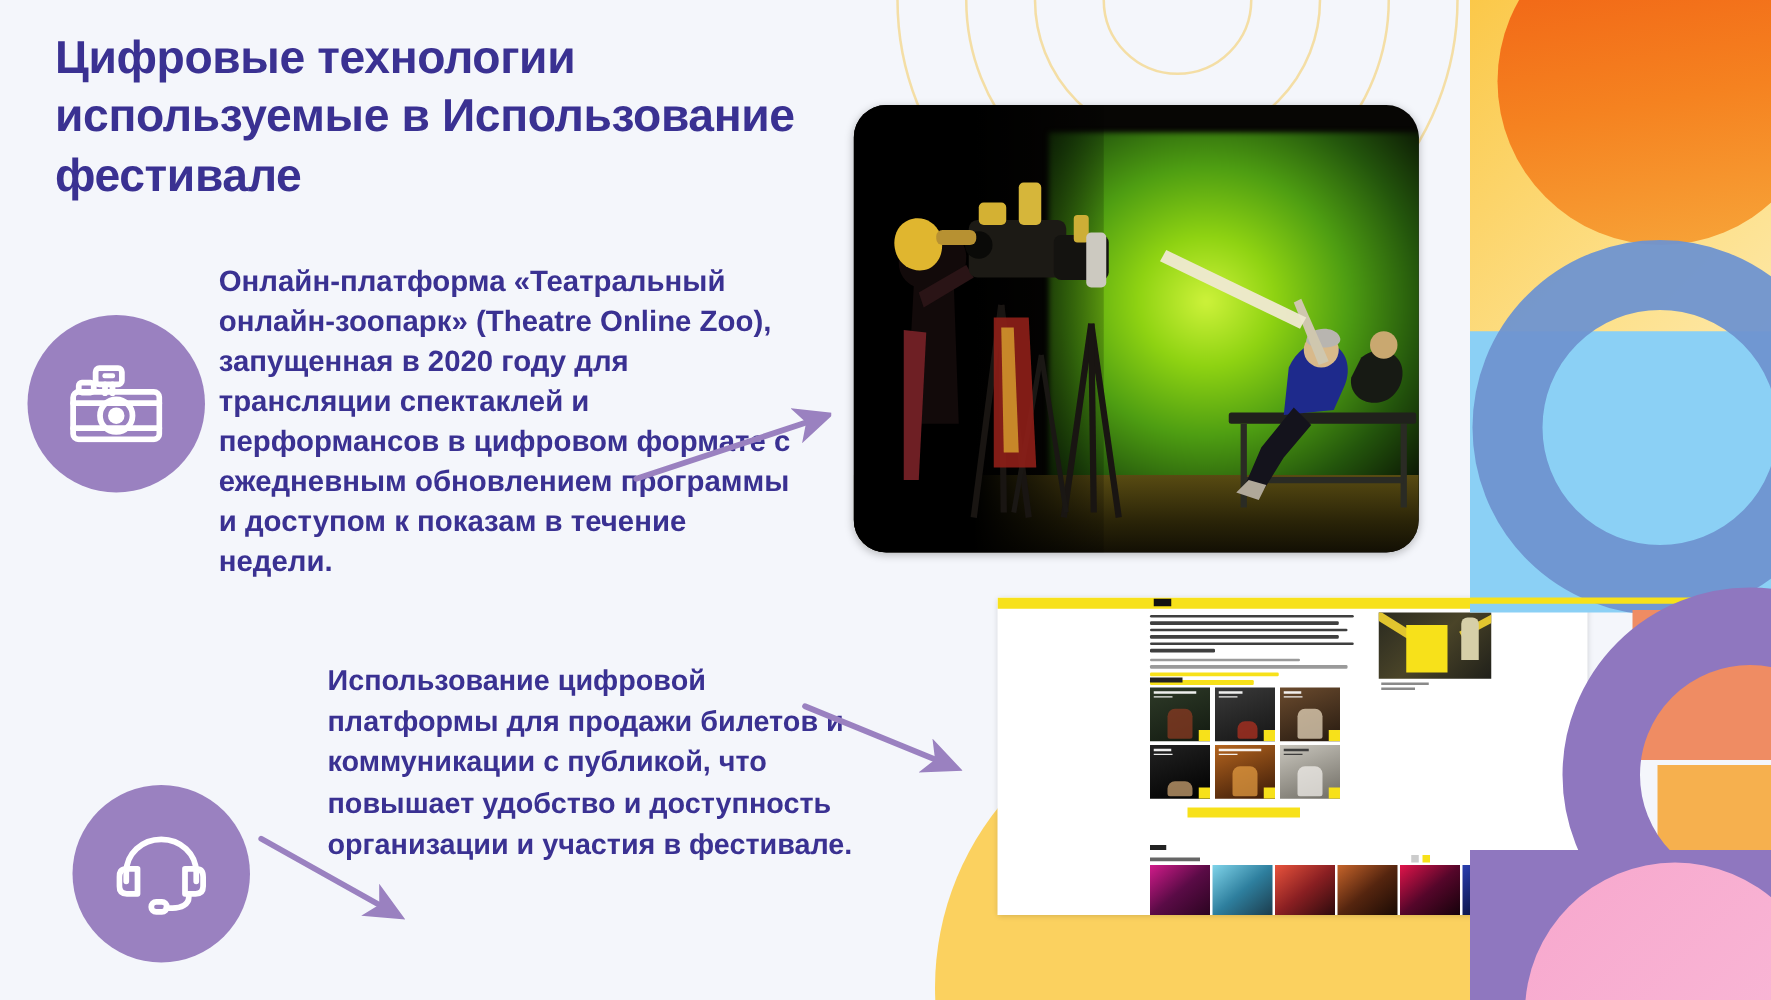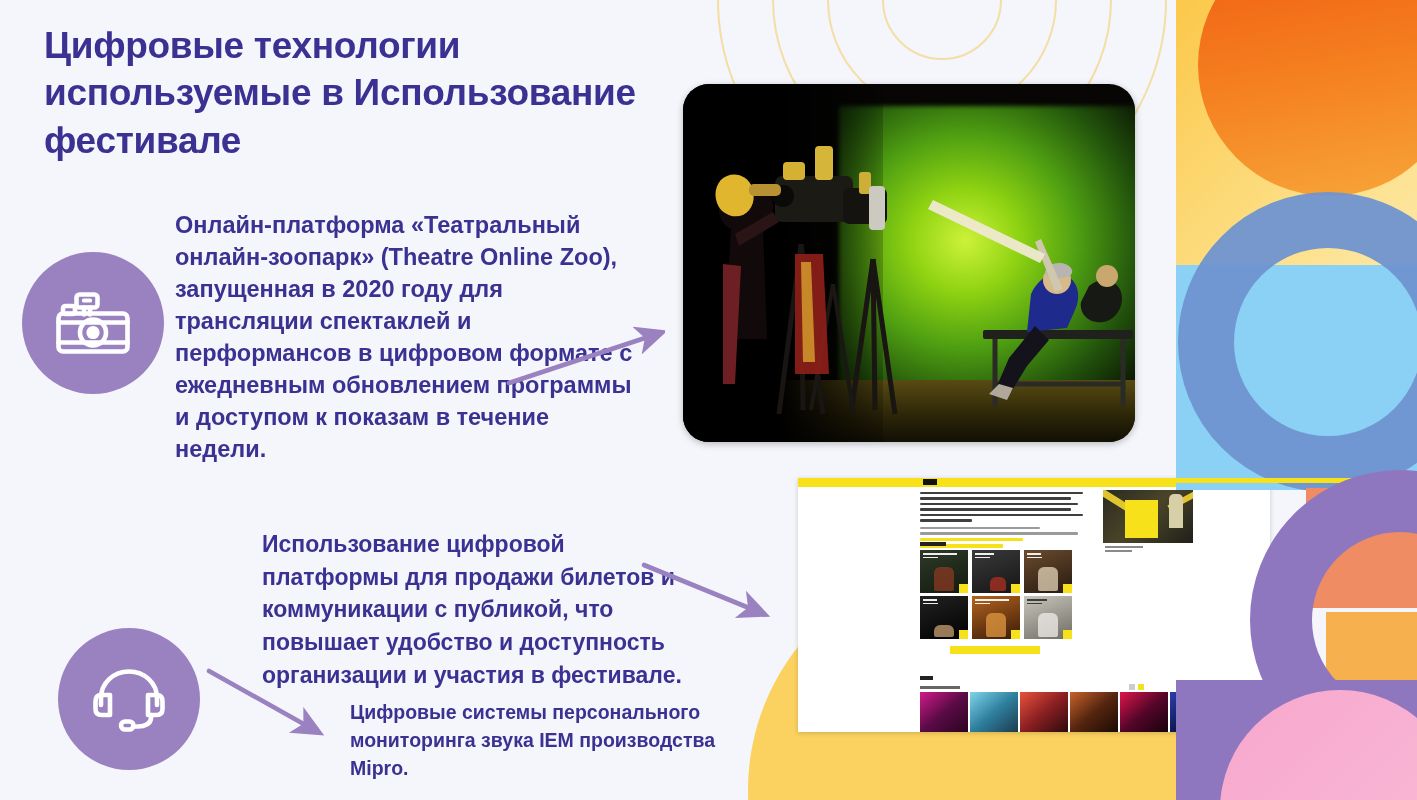--- a/index.html
+++ b/index.html
@@ -333,21 +333,20 @@
         <path d="M8 30 C3.5 30 2.5 33 2.5 36.5 V44 C2.5 48 4.5 50 8.5 50 H17 V30 Z"></path>
         <path d="M64 30 C68.5 30 69.5 33 69.5 36.5 V44 C69.5 48 67.5 50 63.5 50 H55 V30 Z"></path>
         <path d="M58 50 V53 C58 58.5 52 61.5 45 61.5 H40"></path>
         <rect x="28" y="56.5" width="12.5" height="8" rx="4"></rect>
       </svg>
     </span>
   </div>
 
   <p class="body-text txt1">Онлайн-платформа «Театральный онлайн-зоопарк» (Theatre Online Zoo), запущенная в 2020 году для трансляции спектаклей и перформансов в цифровом формате с ежедневным обновлением программы и доступом к показам в течение недели.</p>
   <p class="body-text txt2">Использование цифровой платформы для продажи билетов и коммуникации с публикой, что повышает удобство и доступность организации и участия в фестивале.</p>
-  <p class="body-text txt3">Цифровые системы персонального мониторинга звука IEM производства Mipro.</p>
 
   <span class="arrow arrow-1">
     <svg width="160" height="70" viewBox="0 0 160 70">
       <defs>
         <marker id="ah1" markerWidth="7" markerHeight="7" refX="3.2" refY="3.2" orient="auto">
           <path d="M0,0 L7,3.2 L0,6.4 L1.8,3.2 Z" fill="#9a81c0"></path>
         </marker>
       </defs>
       <line x1="4" y1="58" x2="146" y2="11" stroke="#9a81c0" stroke-width="4.6" stroke-linecap="round" marker-end="url(#ah1)"></line>
     </svg>

